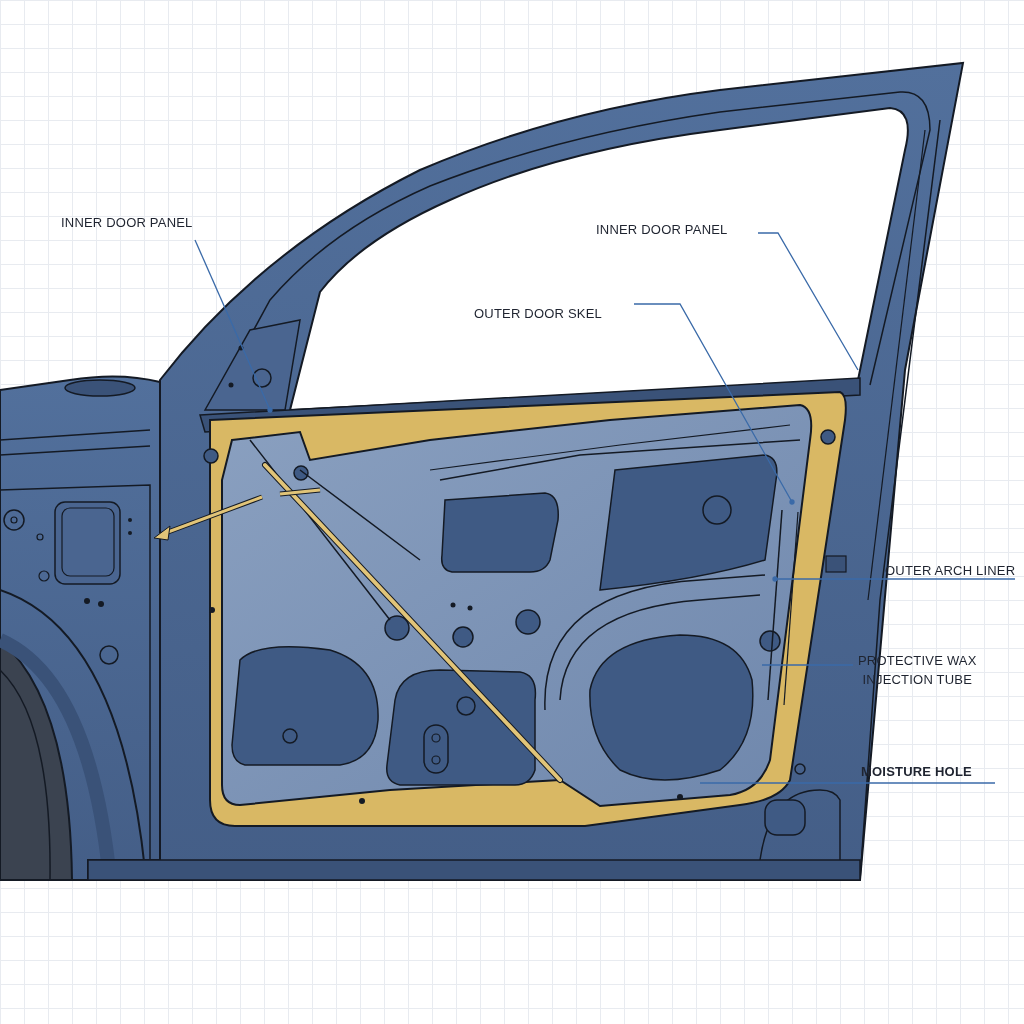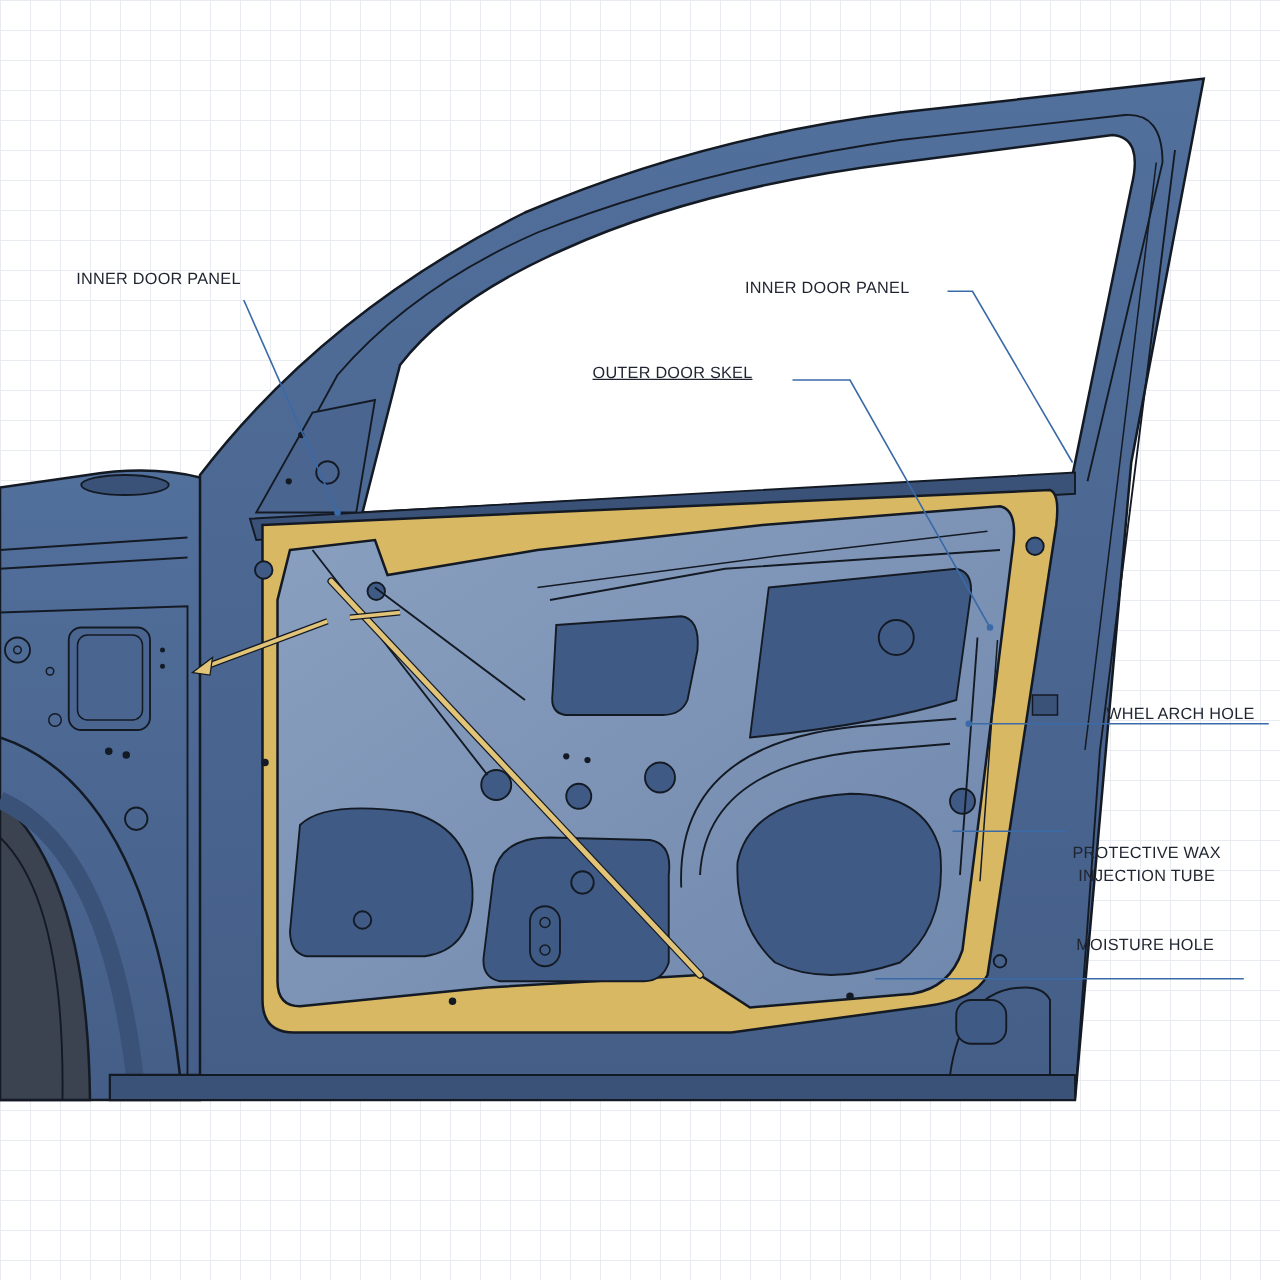--- a/index.html
+++ b/index.html
@@ -11,21 +11,21 @@
       linear-gradient(90deg, #e8ebf0 1px, transparent 1px);
     background-size:24px 24px;
     font-family:"Liberation Sans", sans-serif;
   }
   #diagram { position:absolute; left:0; top:0; width:1024px; height:1024px; }
   .lbl {
     position:absolute; font-family:"Liberation Sans", sans-serif;
     font-size:13px; color:#1f2430; letter-spacing:0.2px; white-space:nowrap;
     line-height:19px;
   }
-  .lbl.multi { white-space:pre; text-align:center;margin-top:21px; }
+  .lbl.multi { white-space:pre; text-align:center; }
 </style>
 </head>
 <body>
 
 <svg id="diagram" viewBox="0 0 1024 1024" xmlns="http://www.w3.org/2000/svg">
   <defs>
     <linearGradient id="gBody" x1="0" y1="0" x2="0" y2="1">
       <stop offset="0" stop-color="#52709c"></stop>
       <stop offset="1" stop-color="#445e87"></stop>
     </linearGradient>
@@ -146,17 +146,17 @@
     <path d="M762 665 L853 665"></path>
     <path d="M700 783 L995 783"></path>
     <circle cx="270" cy="410" r="2" fill="#3a6aa8"></circle>
     <circle cx="792" cy="502" r="2" fill="#3a6aa8"></circle>
     <circle cx="775" cy="579" r="2" fill="#3a6aa8"></circle>
   </g>
 </svg>
 
 <div class="lbl" style="left:61px; top:213px;">INNER DOOR PANEL</div>
 <div class="lbl" style="left:596px; top:220px;">INNER DOOR PANEL</div>
-<div class="lbl" style="left:474px; top:288px;text-decoration:underline;">OUTER DOOR SKEL</div>
-<div class="lbl" style="left:885px; top:561px;">WHEL ARCH HOLE</div>
+<div class="lbl" style="left:474px; top:304px;">OUTER DOOR SKEL</div>
+<div class="lbl" style="left:885px; top:561px;">OUTER ARCH LINER</div>
 <div class="lbl multi" style="left:858px; top:651px;">PROTECTIVE WAX
 INJECTION TUBE</div>
-<div class="lbl" style="left:861px; top:746px;">MOISTURE HOLE</div>
+<div class="lbl" style="left:861px; top:762px;font-weight:bold;">MOISTURE HOLE</div>
 
 </body></html>

